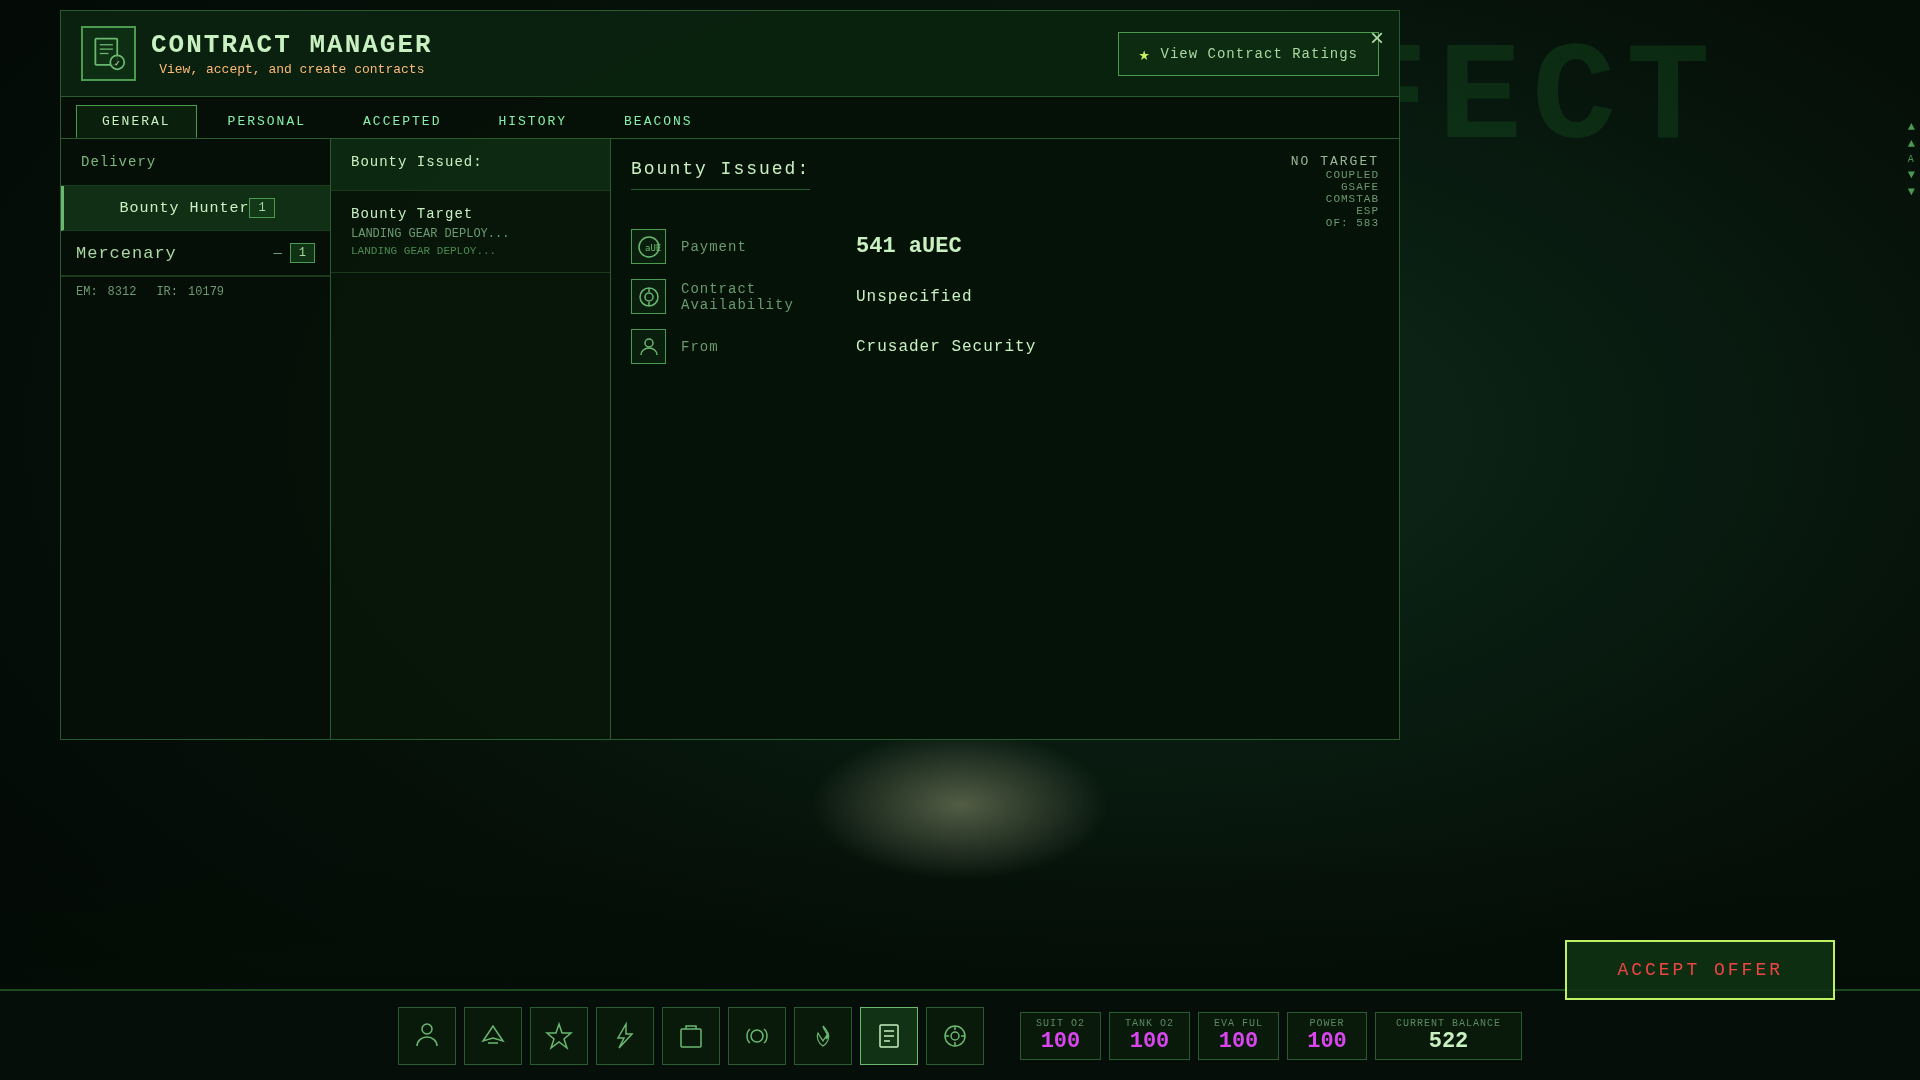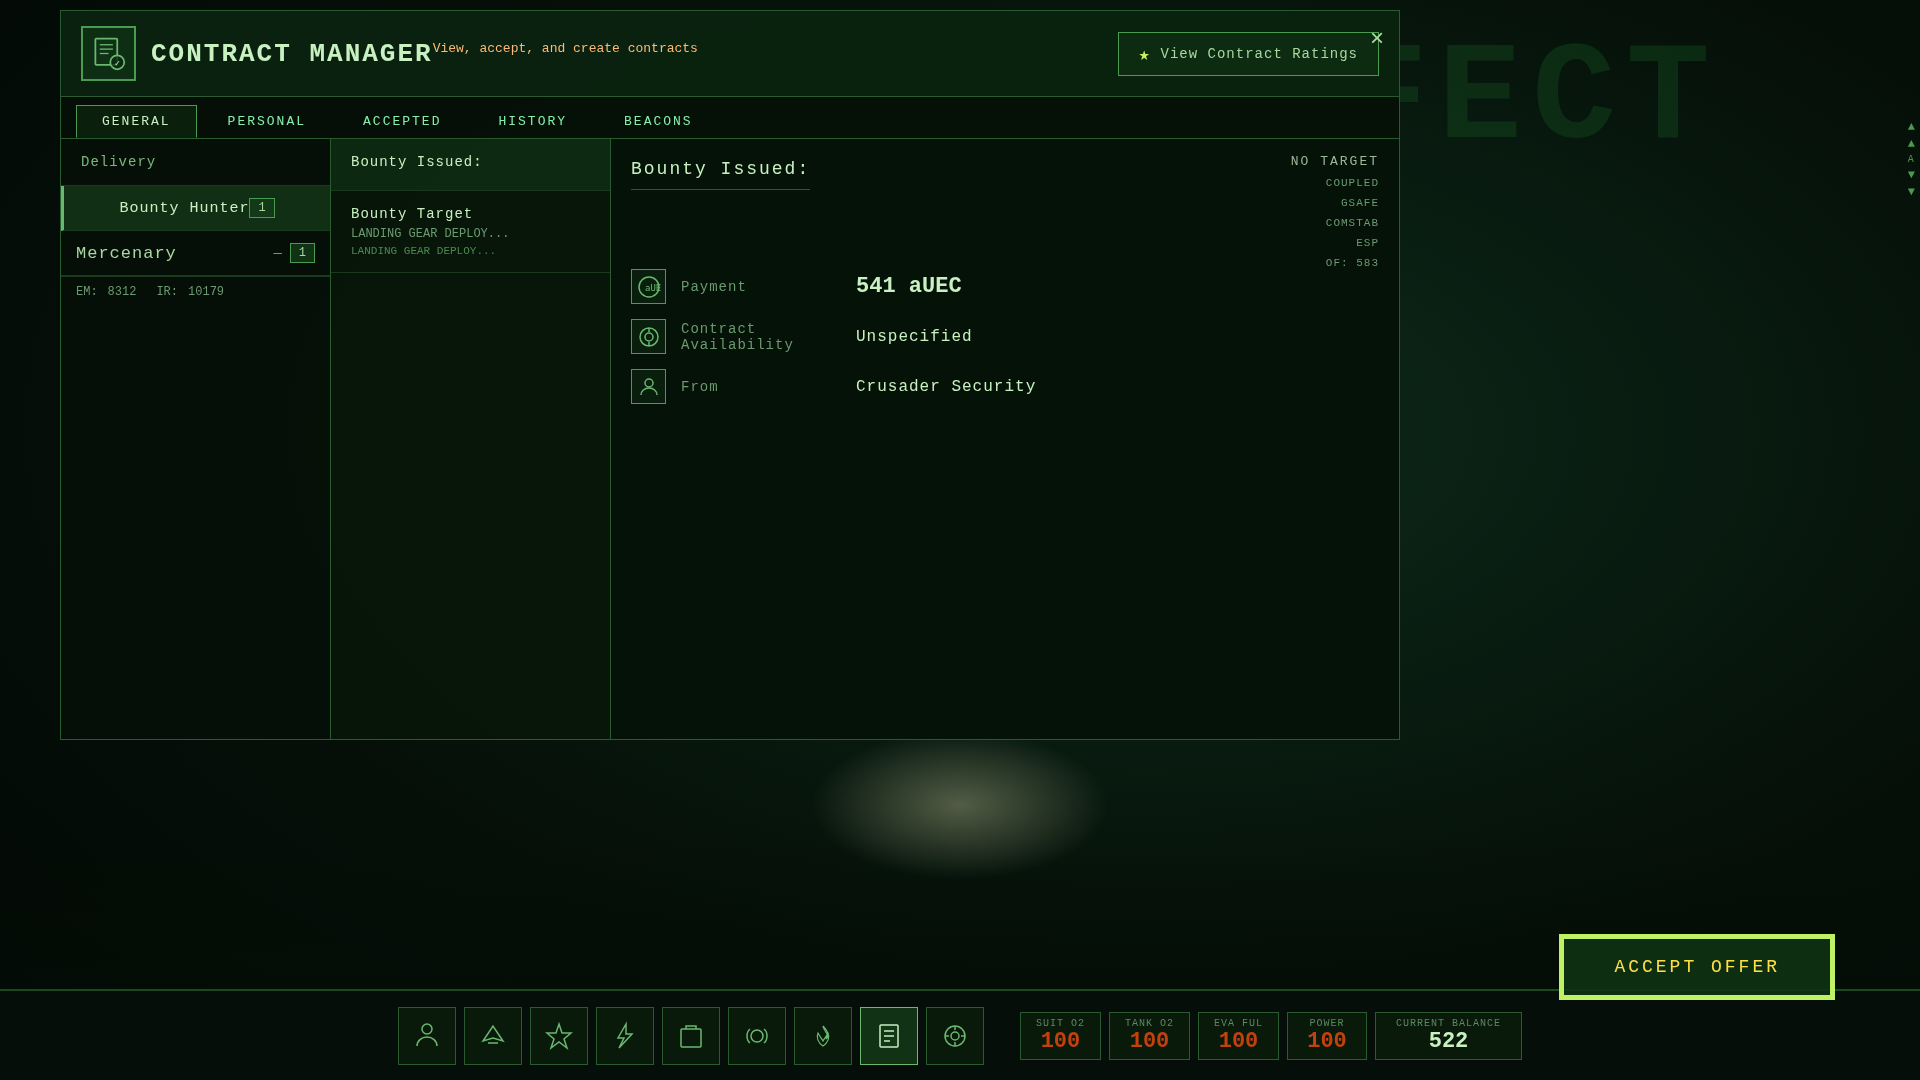--- a/index.html
+++ b/index.html
@@ -84,20 +84,22 @@
       background: rgba(20, 60, 25, 0.5);
     }
 
     .header-icon svg {
       width: 35px;
       height: 35px;
     }
 
     .header-titles {
       display: flex;
+      flex-direction: column;
+      align-items: center;
     }
 
     .header-title {
       font-size: 26px;
       font-weight: bold;
       color: #c8f0c0;
       letter-spacing: 2px;
       text-transform: uppercase;
     }
 
@@ -361,22 +363,22 @@
       letter-spacing: 0.5px;
     }
 
     
     .accept-btn {
       position: absolute;
       bottom: 80px;
       right: 85px;
       padding: 18px 50px;
       background: rgba(15, 50, 20, 0.9);
-      border: 5px solid #bef264;
-      color: #fde047;
+      border: 2px solid #bef264;
+      color: #ef4444;
       font-size: 18px;
       letter-spacing: 3px;
       text-transform: uppercase;
       cursor: pointer;
       z-index: 20;
       font-family: 'Courier New', monospace;
     }
 
     
     .bottom-hud {
@@ -424,21 +426,21 @@
     }
 
     .hud-stat-label {
       font-size: 10px;
       color: #5a8a60;
       letter-spacing: 1px;
     }
 
     .hud-stat-value {
       font-size: 22px;
-      color: #c2410c;
+      color: #d946ef;
       font-weight: bold;
     }
 
     .hud-balance {
       display: flex;
       flex-direction: column;
       align-items: center;
       border: 1px solid #2a5a30;
       padding: 5px 20px;
       background: rgba(10, 30, 12, 0.8);
@@ -571,21 +573,21 @@
       <div class="contract-list-item">
         <div class="contract-title">Bounty Target</div>
         <div class="contract-sub">LANDING GEAR DEPLOY...</div>
         <div class="contract-sub" style="margin-top:4px;font-size:11px;color:#4a8a50;">LANDING GEAR DEPLOY...</div>
       </div>
     </div>
 
     <div class="contract-detail">
       <div style="display:flex;justify-content:space-between;align-items:flex-start;">
         <div class="detail-title">Bounty Issued:</div>
-        <div style="display:flex;flex-direction:column;gap:8px;text-align:right;margin-left:20px;margin-top:-5px;">
+        <div style="display:flex;flex-direction:column;gap:0;text-align:right;margin-left:20px;margin-top:-5px;">
           <span class="status-tag no-target-tag">NO TARGET</span>
           <span class="status-tag">COUPLED</span>
           <span class="status-tag">GSAFE</span>
           <span class="status-tag">COMSTAB</span>
           <span class="status-tag">ESP</span>
           <span class="status-tag">OF: 583</span>
         </div>
       </div>
 
       <div class="detail-row">

